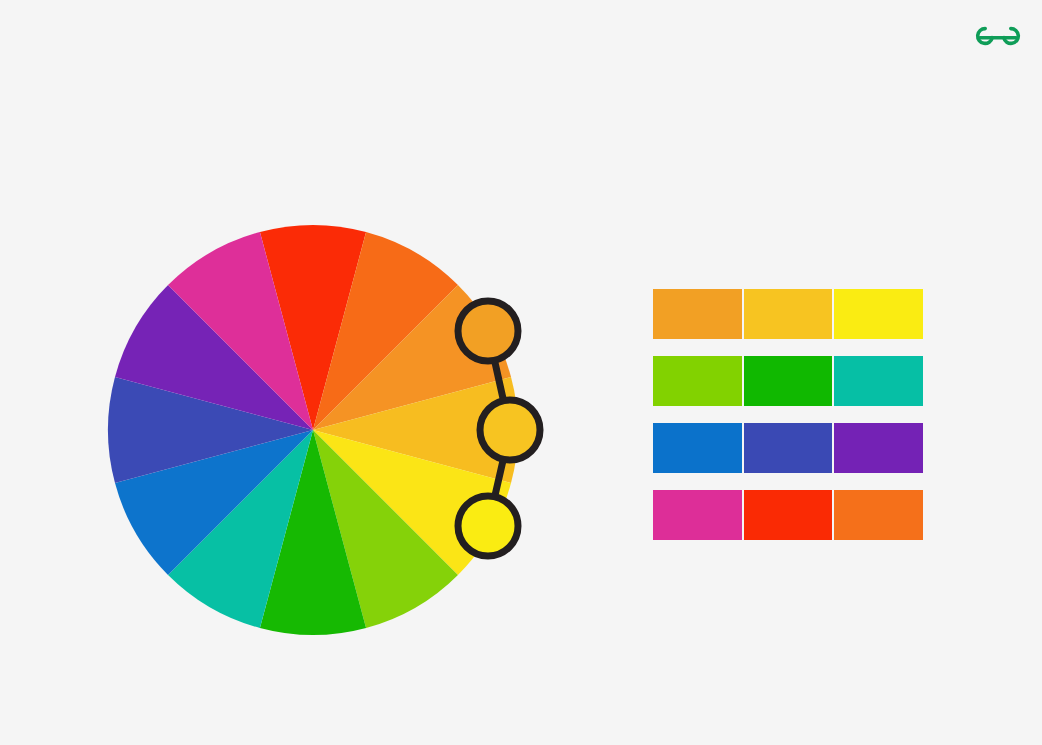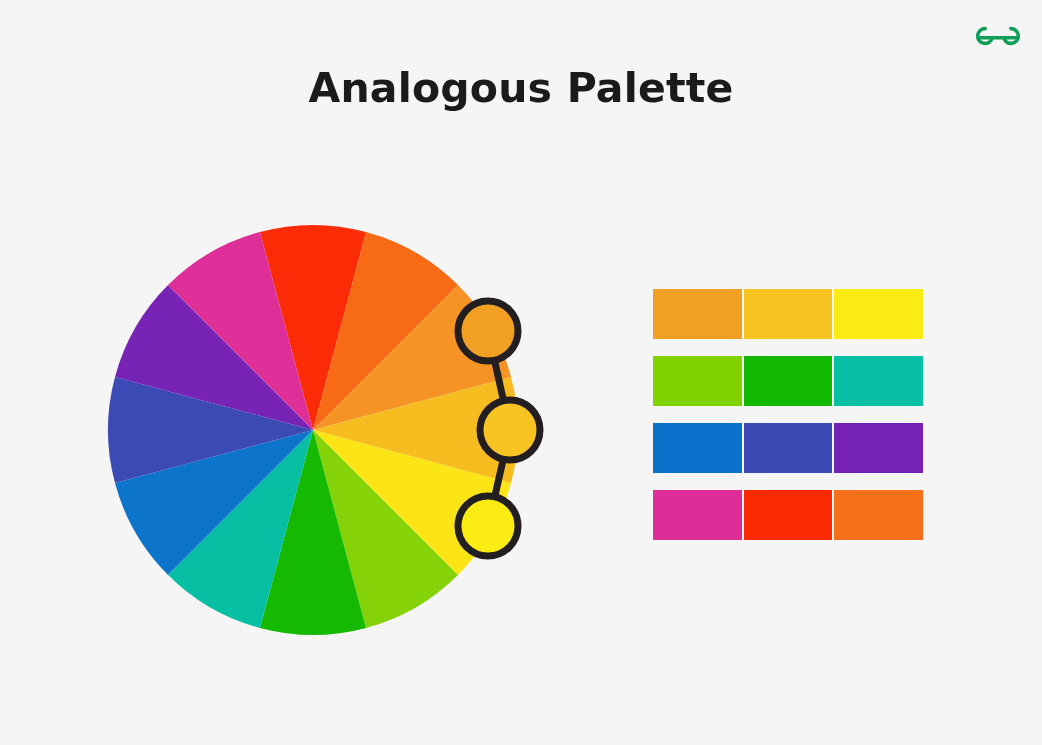--- a/index.html
+++ b/index.html
@@ -93,21 +93,20 @@
   <div id="logo">
     <svg width="52" height="34" viewBox="0 0 52 34">
       <g fill="none" stroke="#0f9d58" stroke-width="3.6" stroke-linecap="round">
         <path d="M13.2 10.6a7.4 7.4 0 1 0 7.1 9.1"></path>
         <path d="M38.8 10.6a7.4 7.4 0 1 1 -7.1 9.1"></path>
         <path d="M8.0 19.7 L44.0 19.7"></path>
       </g>
     </svg>
   </div>
 
-  <div id="page-title" style="color: rgb(27, 27, 27);">Analogous Palette</div>
 
   <div id="wheel-area">
     <svg id="wheel-svg" width="440" height="430" viewBox="0 0 440 430">
       <g id="wheel-segments">
           <path d="M 209 212 L 155.94 13.99 A 205 205 0 0 1 262.06 13.99 Z" fill="#fb2b06"></path>
           <path d="M 209 212 L 262.06 13.99 A 205 205 0 0 1 353.96 67.04 Z" fill="#f76b17"></path>
           <path d="M 209 212 L 353.96 67.04 A 205 205 0 0 1 407.01 158.94 Z" fill="#f59324"></path>
           <path d="M 209 212 L 407.01 158.94 A 205 205 0 0 1 407.01 265.06 Z" fill="#f7bd20"></path>
           <path d="M 209 212 L 407.01 265.06 A 205 205 0 0 1 353.96 356.96 Z" fill="#fbe516"></path>
           <path d="M 209 212 L 353.96 356.96 A 205 205 0 0 1 262.06 410.01 Z" fill="#85d209"></path>

